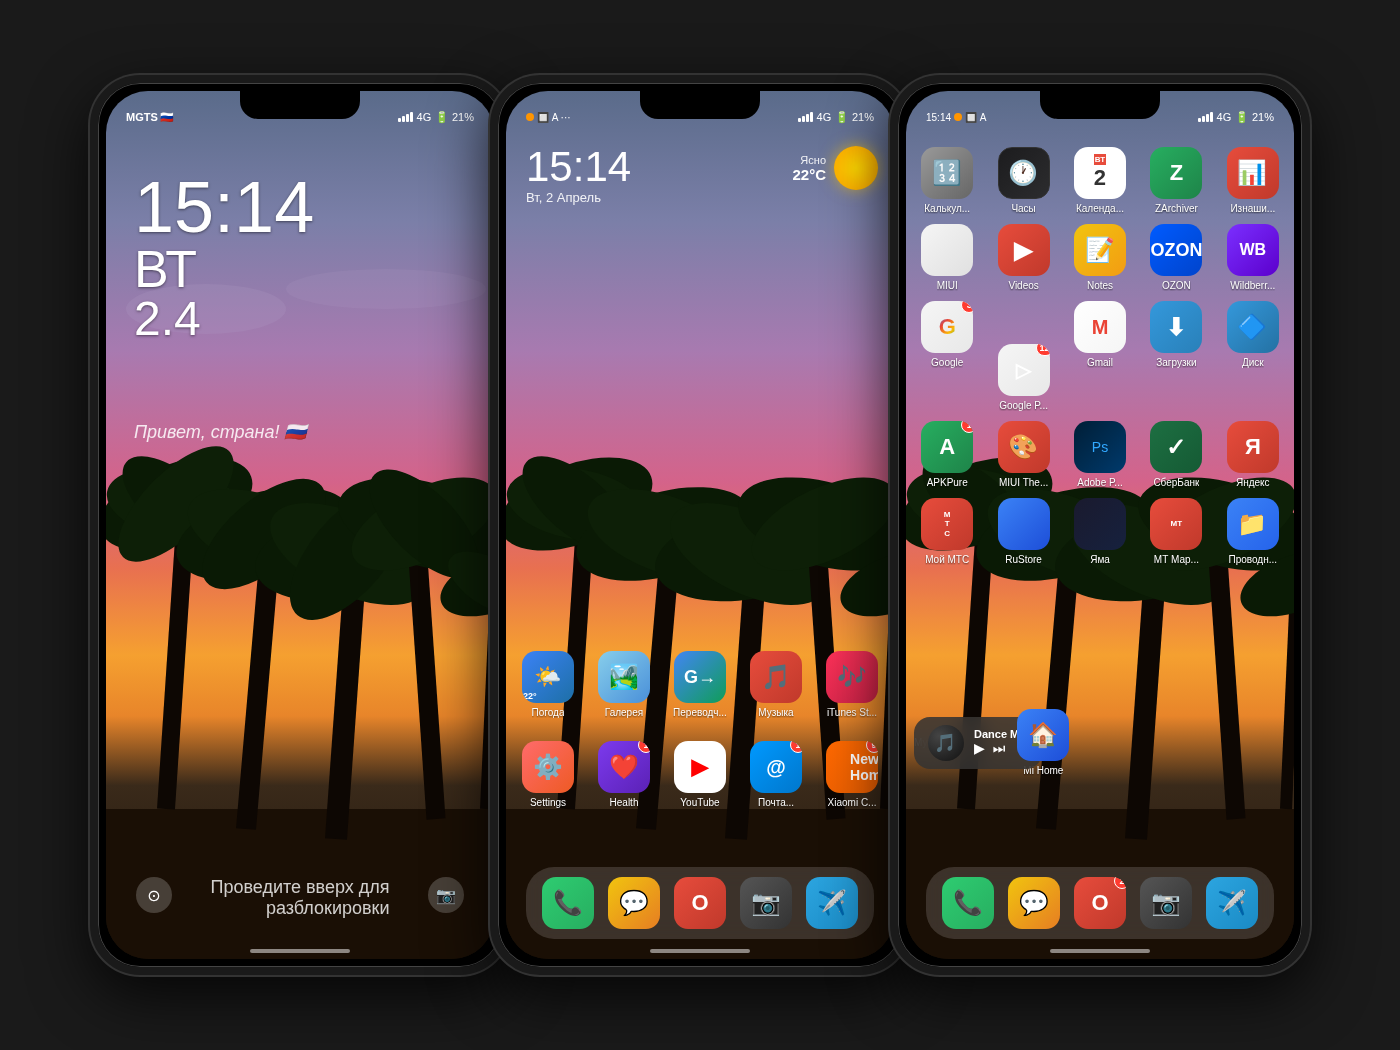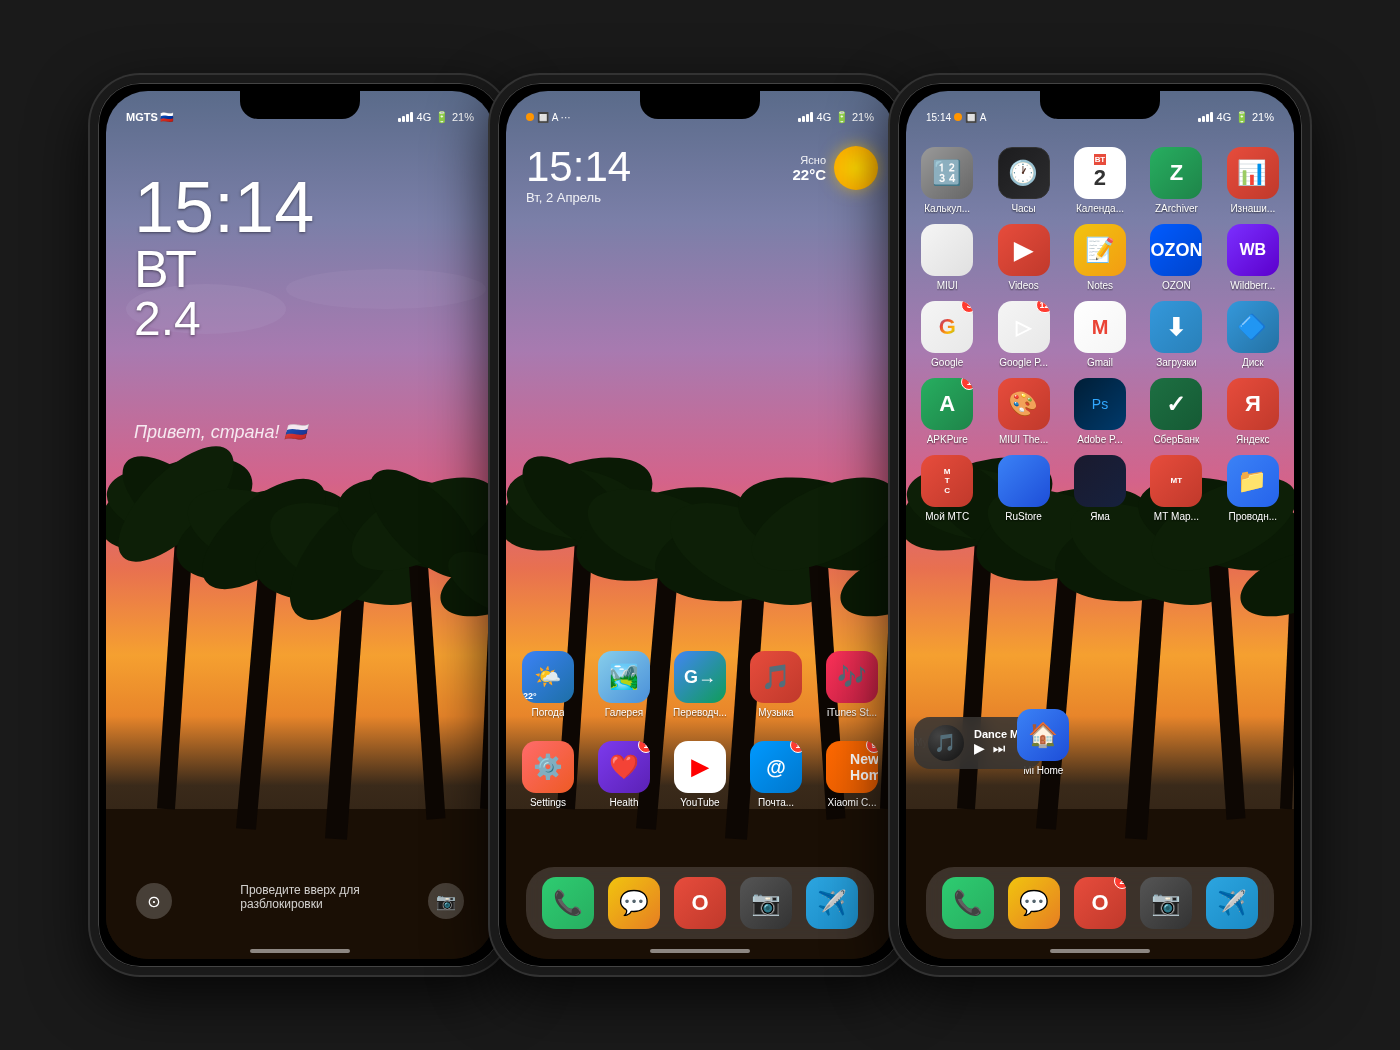--- a/index.html
+++ b/index.html
@@ -115,22 +115,22 @@
       bottom: 40px;
       left: 0; right: 0;
       display: flex;
       flex-direction: column;
       align-items: center;
       gap: 10px;
     }
 
     .unlock-text {
       color: rgba(255,255,255,0.8);
-      font-size: 12px;
-      text-align: left;
+      font-size: 18px;
+      text-align: right;
     }
 
     .lock-icons {
       display: flex;
       justify-content: space-between;
       width: 100%;
       padding: 0 30px;
     }
 
     .lock-icon {
@@ -669,21 +669,21 @@
         </div>
 
         <div class="app-icon">
           <div class="app-icon-img ic-google" style="position:relative;">
             <span style="font-size:22px;font-weight:700;background:linear-gradient(135deg,#4285f4,#ea4335,#fbbc04,#34a853);-webkit-background-clip:text;-webkit-text-fill-color:transparent;">G</span>
             <span class="badge">3</span>
           </div>
           <span class="app-label">Google</span>
         </div>
         <div class="app-icon">
-          <div class="app-icon-img ic-gplay" style="position:relative;">
+          <div class="app-icon-img ic-gplay" style="position:relative;margin-top:43px;">
             <span style="font-size:20px;">▷</span>
             <span class="badge">12</span>
           </div>
           <span class="app-label">Google P...</span>
         </div>
         <div class="app-icon">
           <div class="app-icon-img ic-gmail">
             <span style="font-size:20px;color:#ea4335;font-weight:700;">M</span>
           </div>
           <span class="app-label">Gmail</span>

